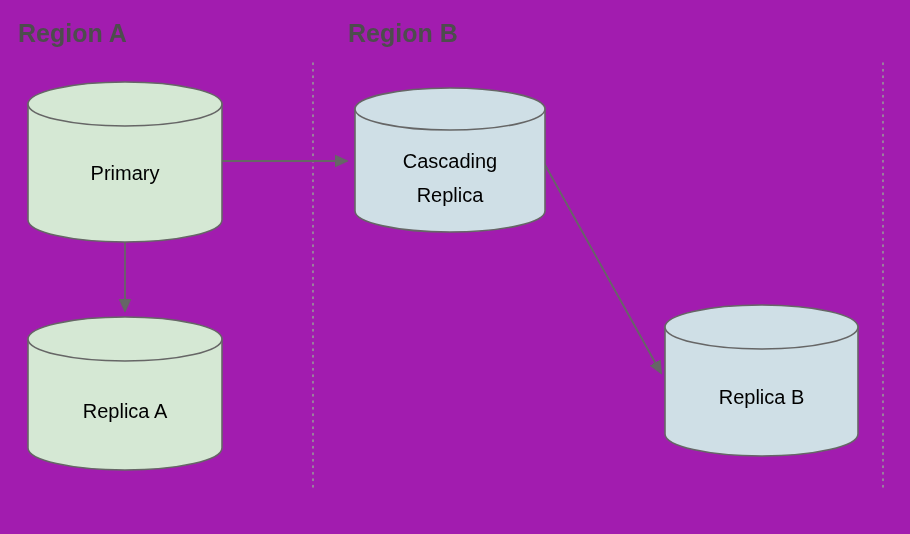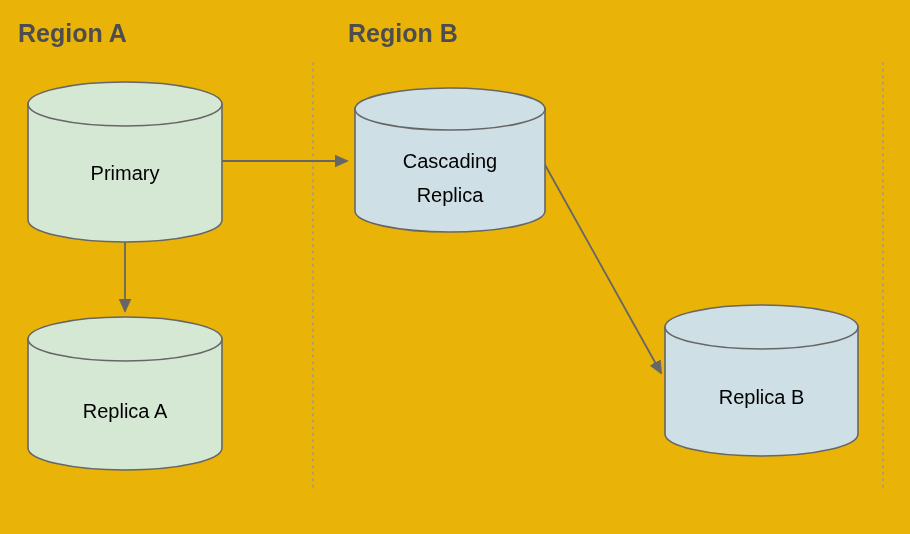--- a/index.html
+++ b/index.html
@@ -7,21 +7,21 @@
     padding: 0;
     background: #ffffff;
   }
   body {
     font-family: "Liberation Sans", "DejaVu Sans", sans-serif;
   }
   #canvas {
     position: relative;
     width: 910px;
     height: 534px;
-    background: #eab308;
+    background: #a21caf;
     overflow: hidden;
   }
   #diagram-svg {
     position: absolute;
     top: 0;
     left: 0;
     width: 910px;
     height: 534px;
   }
   .region-title {

